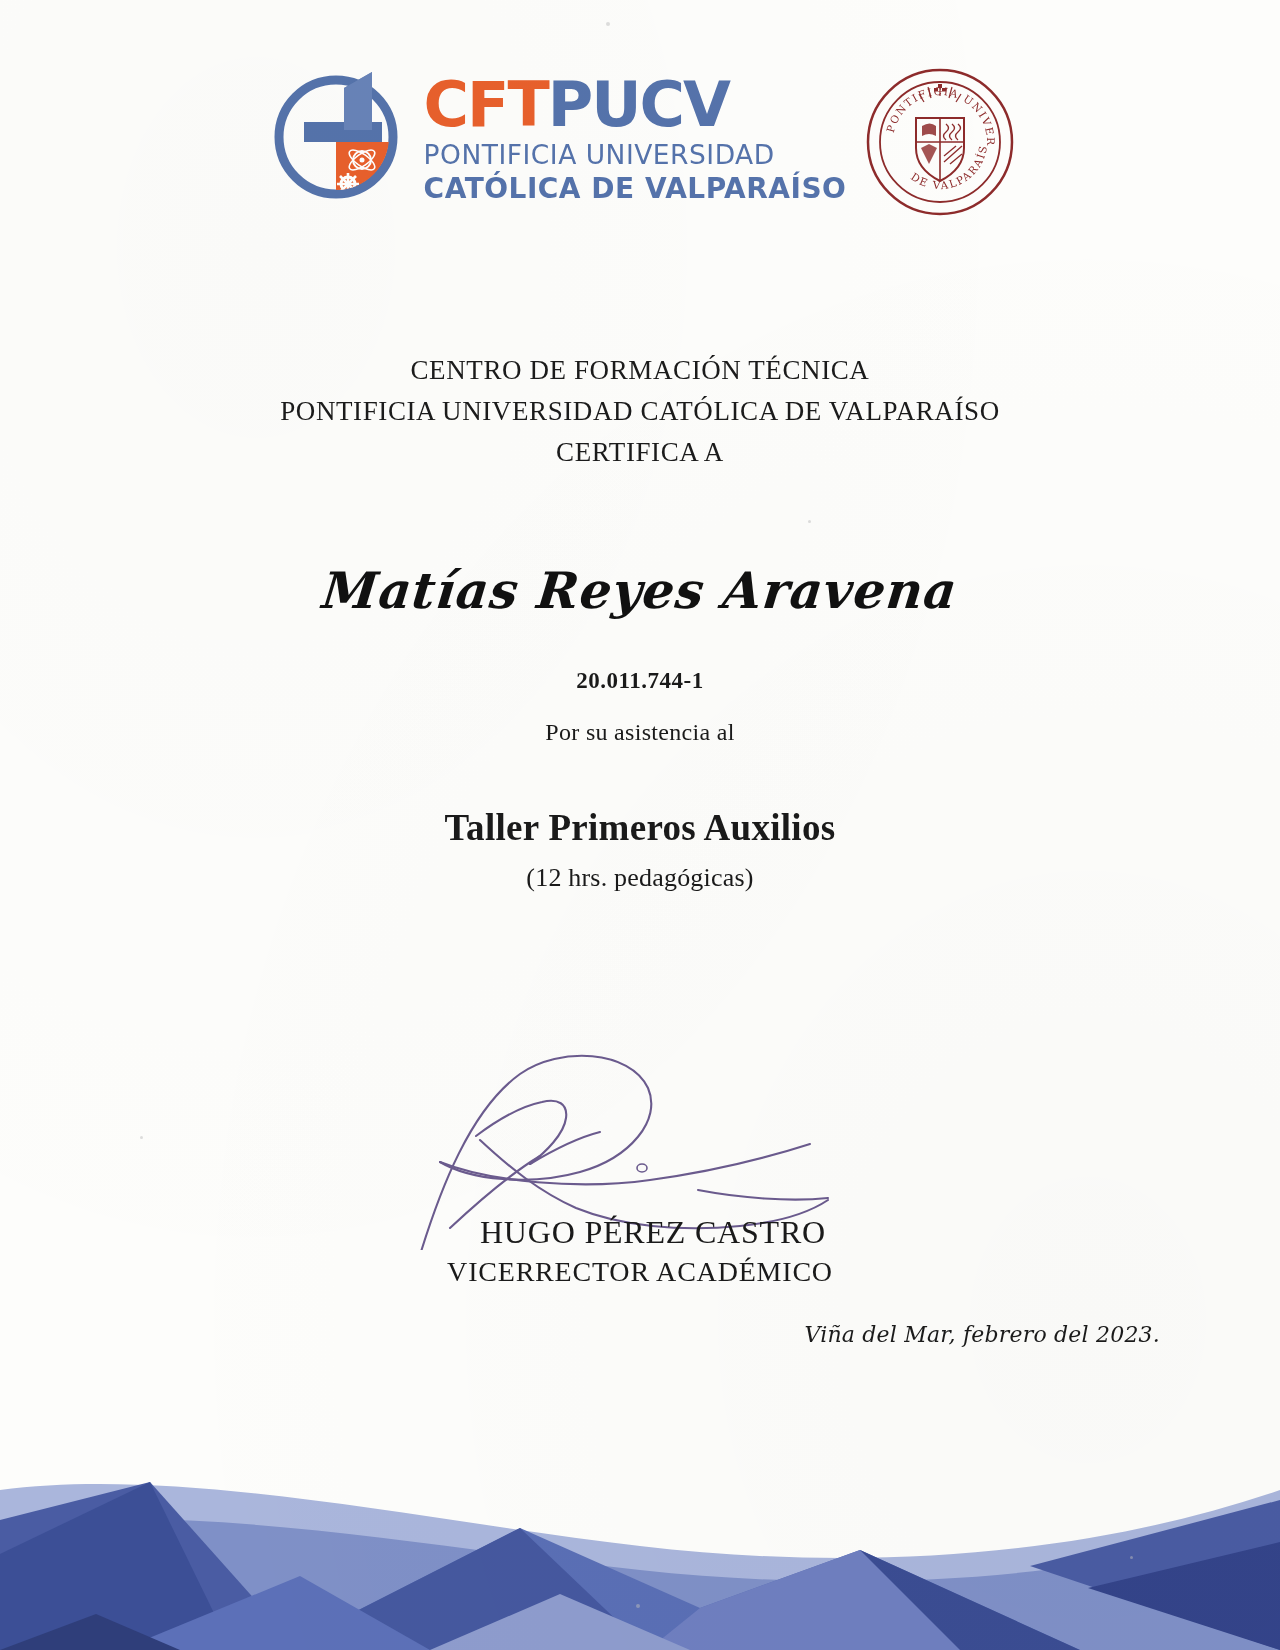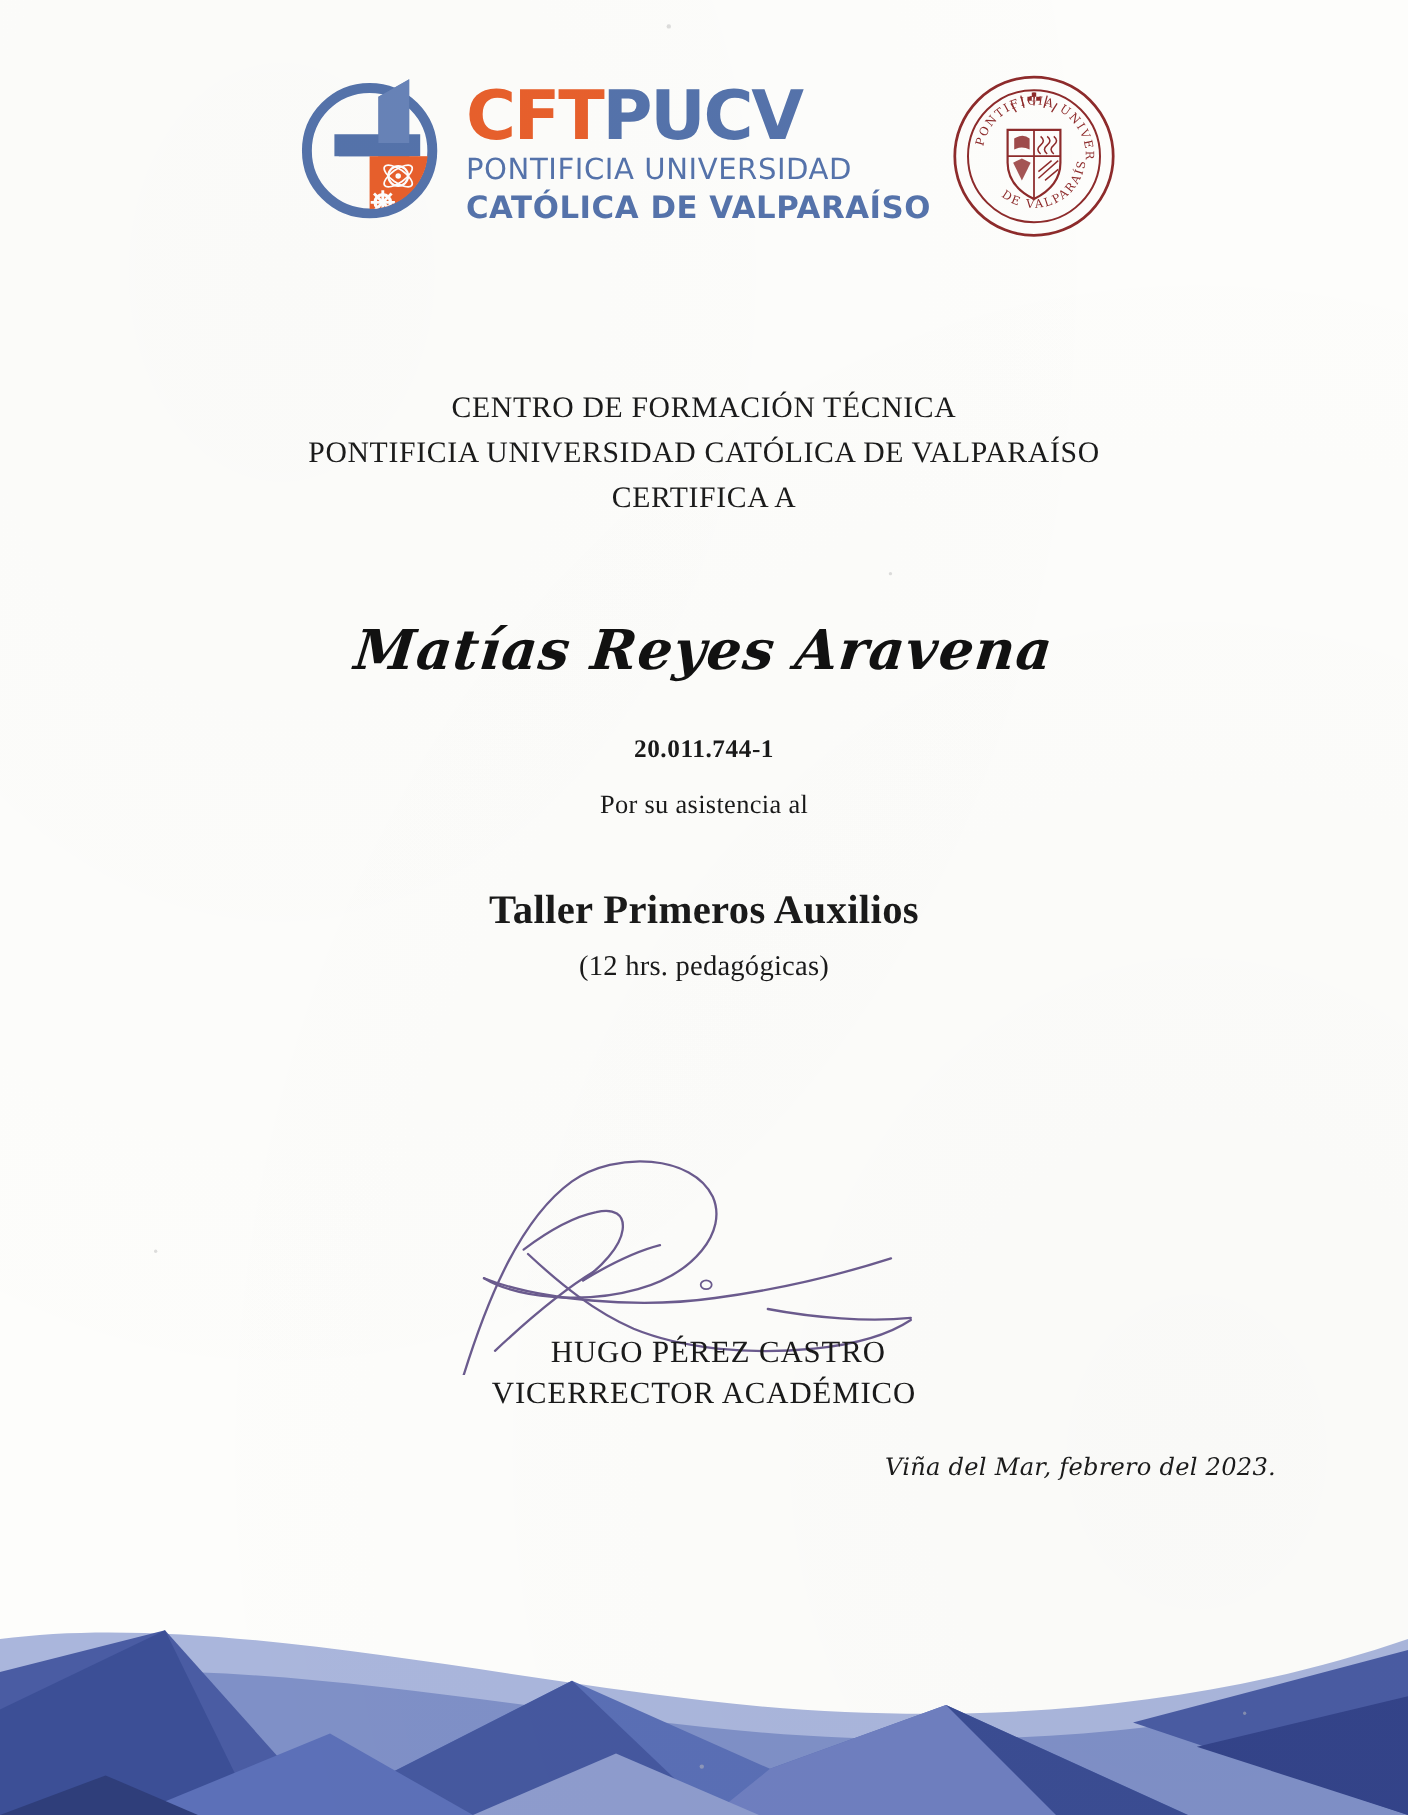--- a/index.html
+++ b/index.html
@@ -163,21 +163,21 @@
     left: 0;
     right: 0;
     text-align: center;
   }
   .signature-svg {
     display: block;
     margin: 0 auto;
   }
   .signer-name {
     margin-top: -36px;
-    font-size: 28px;
+    font-size: 32px;
     letter-spacing: 0.8px;
     position: relative;
     z-index: 2;
     margin-left: 26px;
   }
   .signer-role {
     margin-top: 5px;
     font-size: 28px;
     letter-spacing: 0.8px;
   }

